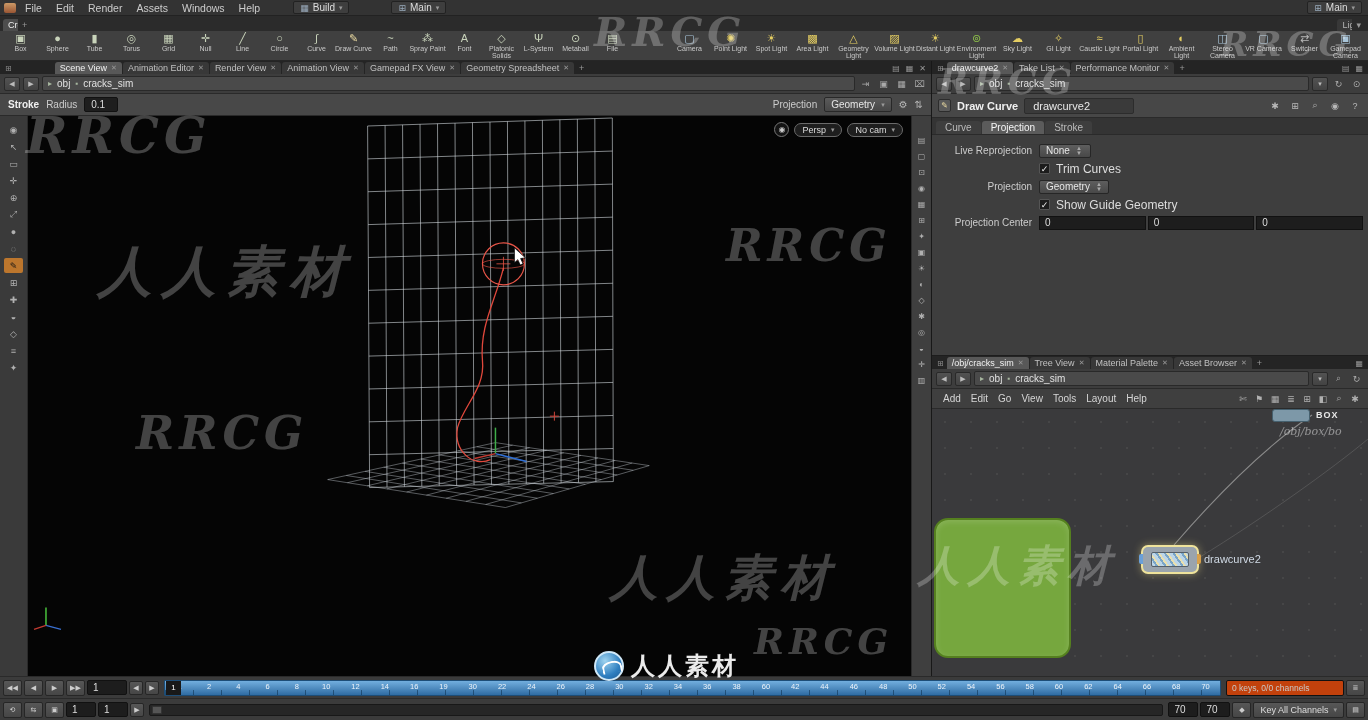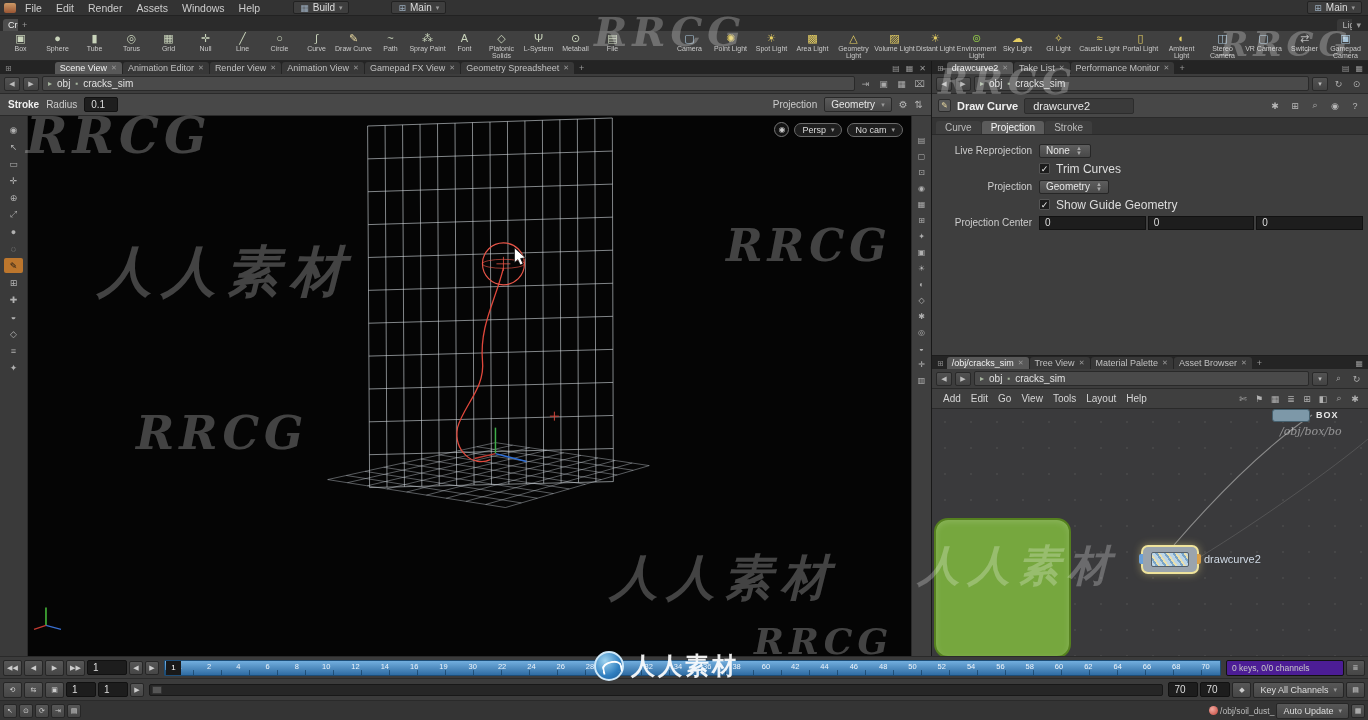--- a/index.html
+++ b/index.html
@@ -119,21 +119,21 @@
   .t-row2 { height:22px; flex:0 0 22px; }
   .t-row3 { height:20px; flex:0 0 20px; background:#343434; }
   .tbtn { width:19px; height:16px; background:linear-gradient(#575757,#464646); border:1px solid #262626; border-radius:2px; color:#ccc; font-size:7px; display:flex; align-items:center; justify-content:center; flex:0 0 auto; }
   .tbtn.small { width:14px; height:14px; }
   .t-field { width:40px; height:15px; background:#1d1d1d; border:1px solid #111; border-radius:2px; color:#ddd; font-size:10px; display:flex; align-items:center; padding:0 5px; flex:0 0 auto; }
   .t-field.narrow { width:30px; }
   .ruler { flex:1; height:16px; position:relative; background:linear-gradient(#72aede,#2f6ca3); border:1px solid #1d4d77; border-radius:1px; display:flex; overflow:hidden; margin:0 3px; }
   .ruler::before { content:""; position:absolute; left:0; right:0; bottom:0; height:5px; background:repeating-linear-gradient(90deg, rgba(10,45,75,.55) 0 1px, transparent 1px 28px); }
   .ruler-num { flex:1; font-size:7.5px; color:#eef4fa; text-align:center; line-height:11px; overflow:hidden; }
   .playhead { position:absolute; left:1px; top:0; width:15px; height:100%; background:#191919; color:#fff; font-size:8px; display:flex; align-items:center; justify-content:center; z-index:2; }
-  .keysbox { width:118px; height:16px; background:#4c1d95; border:1px solid #111; border-radius:2px; font-size:8.5px; color:#c8c8c8; display:flex; align-items:center; padding:0 5px; flex:0 0 auto; white-space:nowrap; overflow:hidden; }
+  .keysbox { width:118px; height:16px; background:#c2410c; border:1px solid #111; border-radius:2px; font-size:8.5px; color:#c8c8c8; display:flex; align-items:center; padding:0 5px; flex:0 0 auto; white-space:nowrap; overflow:hidden; }
   .groove { flex:1; height:12px; background:#262626; border:1px solid #181818; border-radius:2px; position:relative; margin:0 3px; }
   .groove .handle { position:absolute; left:2px; top:1px; width:10px; height:8px; background:#555; border:1px solid #333; border-radius:1px; }
   .t-drop { height:16px; background:linear-gradient(#575757,#464646); border:1px solid #262626; border-radius:2px; color:#ddd; font-size:9px; display:flex; align-items:center; gap:5px; padding:0 6px; flex:0 0 auto; white-space:nowrap; }
   .status-dot { width:9px; height:9px; border-radius:50%; background:radial-gradient(circle at 35% 35%, #f2a9a0, #c2453a); flex:0 0 auto; }
   .status-path { font-size:8.5px; color:#bbb; white-space:nowrap; }
   .t3-spacer { flex:1; }
 
   
   .wm { position:absolute; color:rgba(255,255,255,.25); font-family:"DejaVu Serif",serif; font-style:italic; font-weight:bold; letter-spacing:5px; z-index:40; pointer-events:none; white-space:nowrap; }
   .wm1 { left:26px; top:106px; font-size:50px; }
@@ -780,35 +780,20 @@
     <span class="t-field narrow">70</span>
     <span class="t-field narrow">70</span>
     <span class="tbtn">◆</span>
     <div class="t-drop">
       <span>Key All Channels</span>
       <span class="caret">▾</span>
     </div>
     <span class="tbtn">▤</span>
   </div>
 
-  <div class="t-row t-row3">
-    <span class="tbtn small">↖</span>
-    <span class="tbtn small">⊙</span>
-    <span class="tbtn small">⟳</span>
-    <span class="tbtn small">⇥</span>
-    <span class="tbtn small">▤</span>
-    <span class="t3-spacer"></span>
-    <span class="status-dot"></span>
-    <span class="status-path">/obj/soil_dust_</span>
-    <div class="t-drop">
-      <span>Auto Update</span>
-      <span class="caret">▾</span>
-    </div>
-    <span class="tbtn small">▦</span>
-  </div>
 
   <div class="wm wm1">RRCG</div>
   <div class="wm wm2">人人素材</div>
   <div class="wm wm3">RRCG</div>
   <div class="wm wm4">RRCG</div>
   <div class="wm wm5">RRCG</div>
   <div class="wm wm6">人人素材</div>
   <div class="wm wm7">RRCG</div>
   <div class="wm wm8">人人素材</div>
   <div class="wm wm9">RRCG</div>

